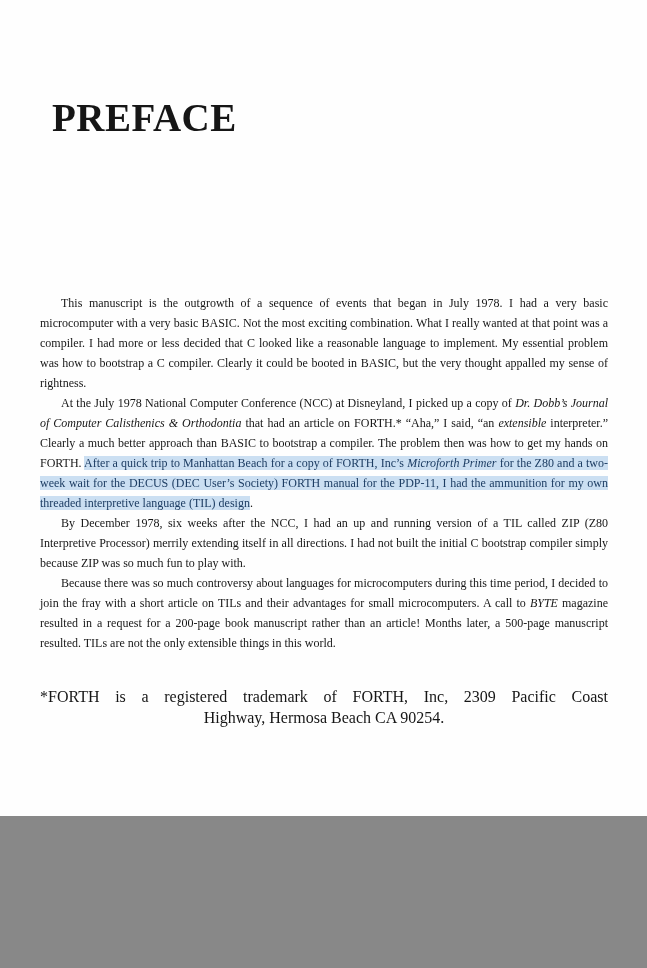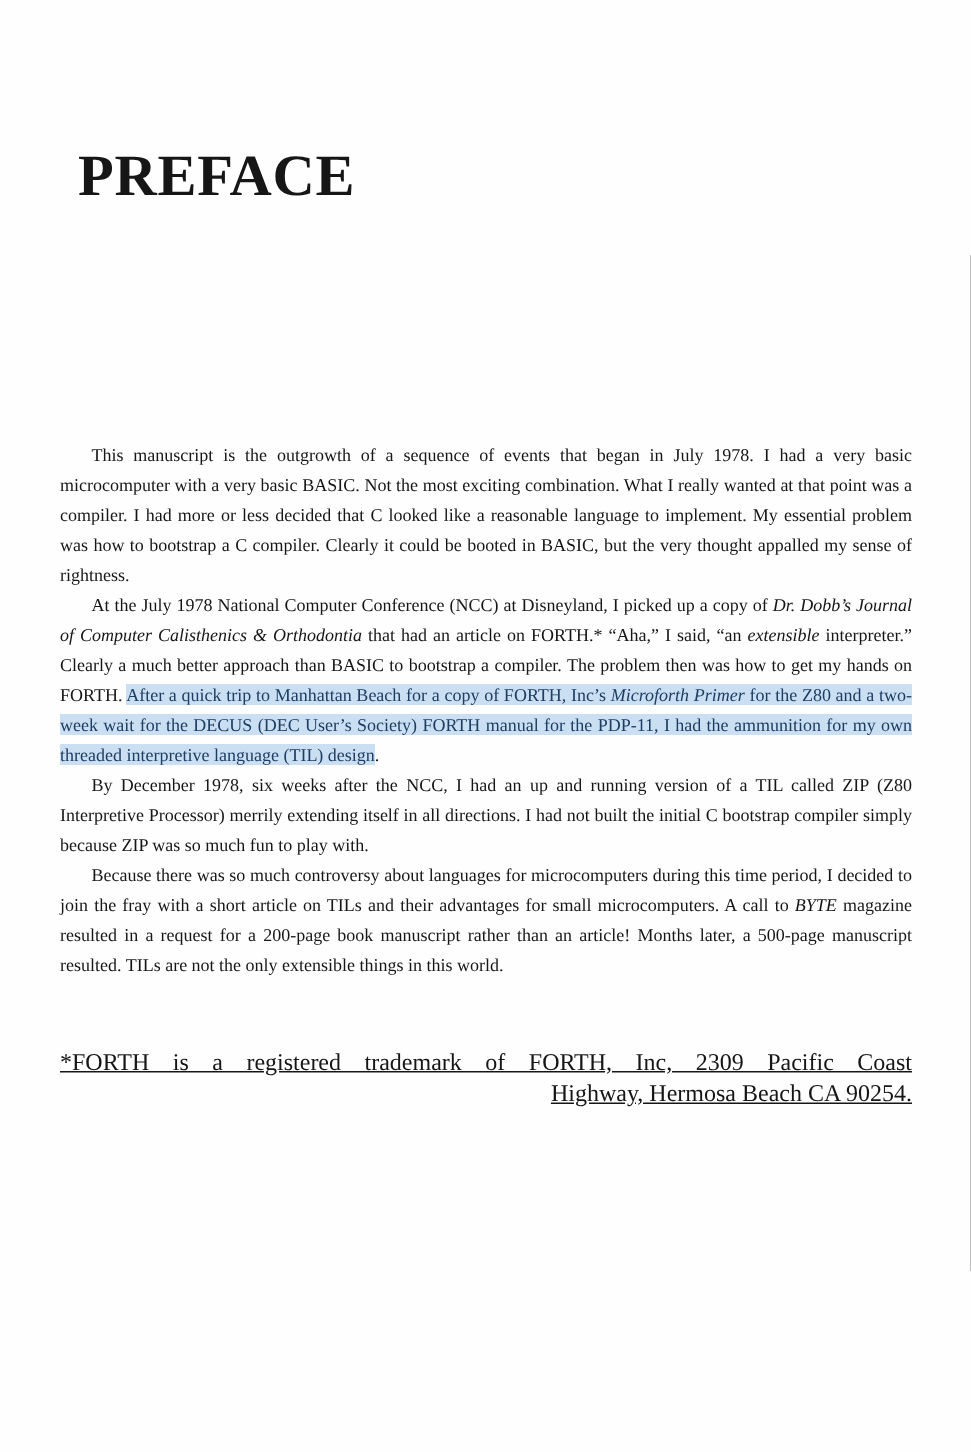--- a/index.html
+++ b/index.html
@@ -3,21 +3,21 @@
   <meta charset="utf-8">
   <style>
     html, body {
       margin: 0;
       padding: 0;
       background: #888;
     }
     .page {
       position: relative;
       width: 647px;
-      height: 968px;
+      height: 816px;
       margin: 0 auto;
       background: var(--bg, #fefefe);
       box-sizing: border-box;
       padding: 0 39px 0 40px;
       overflow: hidden;
       font-family: "Liberation Serif", serif;
       color: var(--text, #161616);
     }
     .title {
       margin: 0 0 0 12px;
@@ -39,28 +39,27 @@
       text-align: justify;
     }
     .it {
       font-style: italic;
     }
     mark.hl {
       background: var(--hl-bg, #cbdff2);
       color: var(--hl-text, #1d3d63);
     }
     .footnote {
-      margin-top: 45px;
-      text-decoration: underline;
+      margin-top: 33px;
     }
     .fn-line {
       margin: 0;
       font-size: 16px;
       line-height: 21px;
-      text-align: right;
+      text-align: center;
     }
     .fn-line.stretch {
       text-align: justify;
       text-align-last: justify;
     }
   </style>
 </head>
 <body>
 
 <div class="page">

